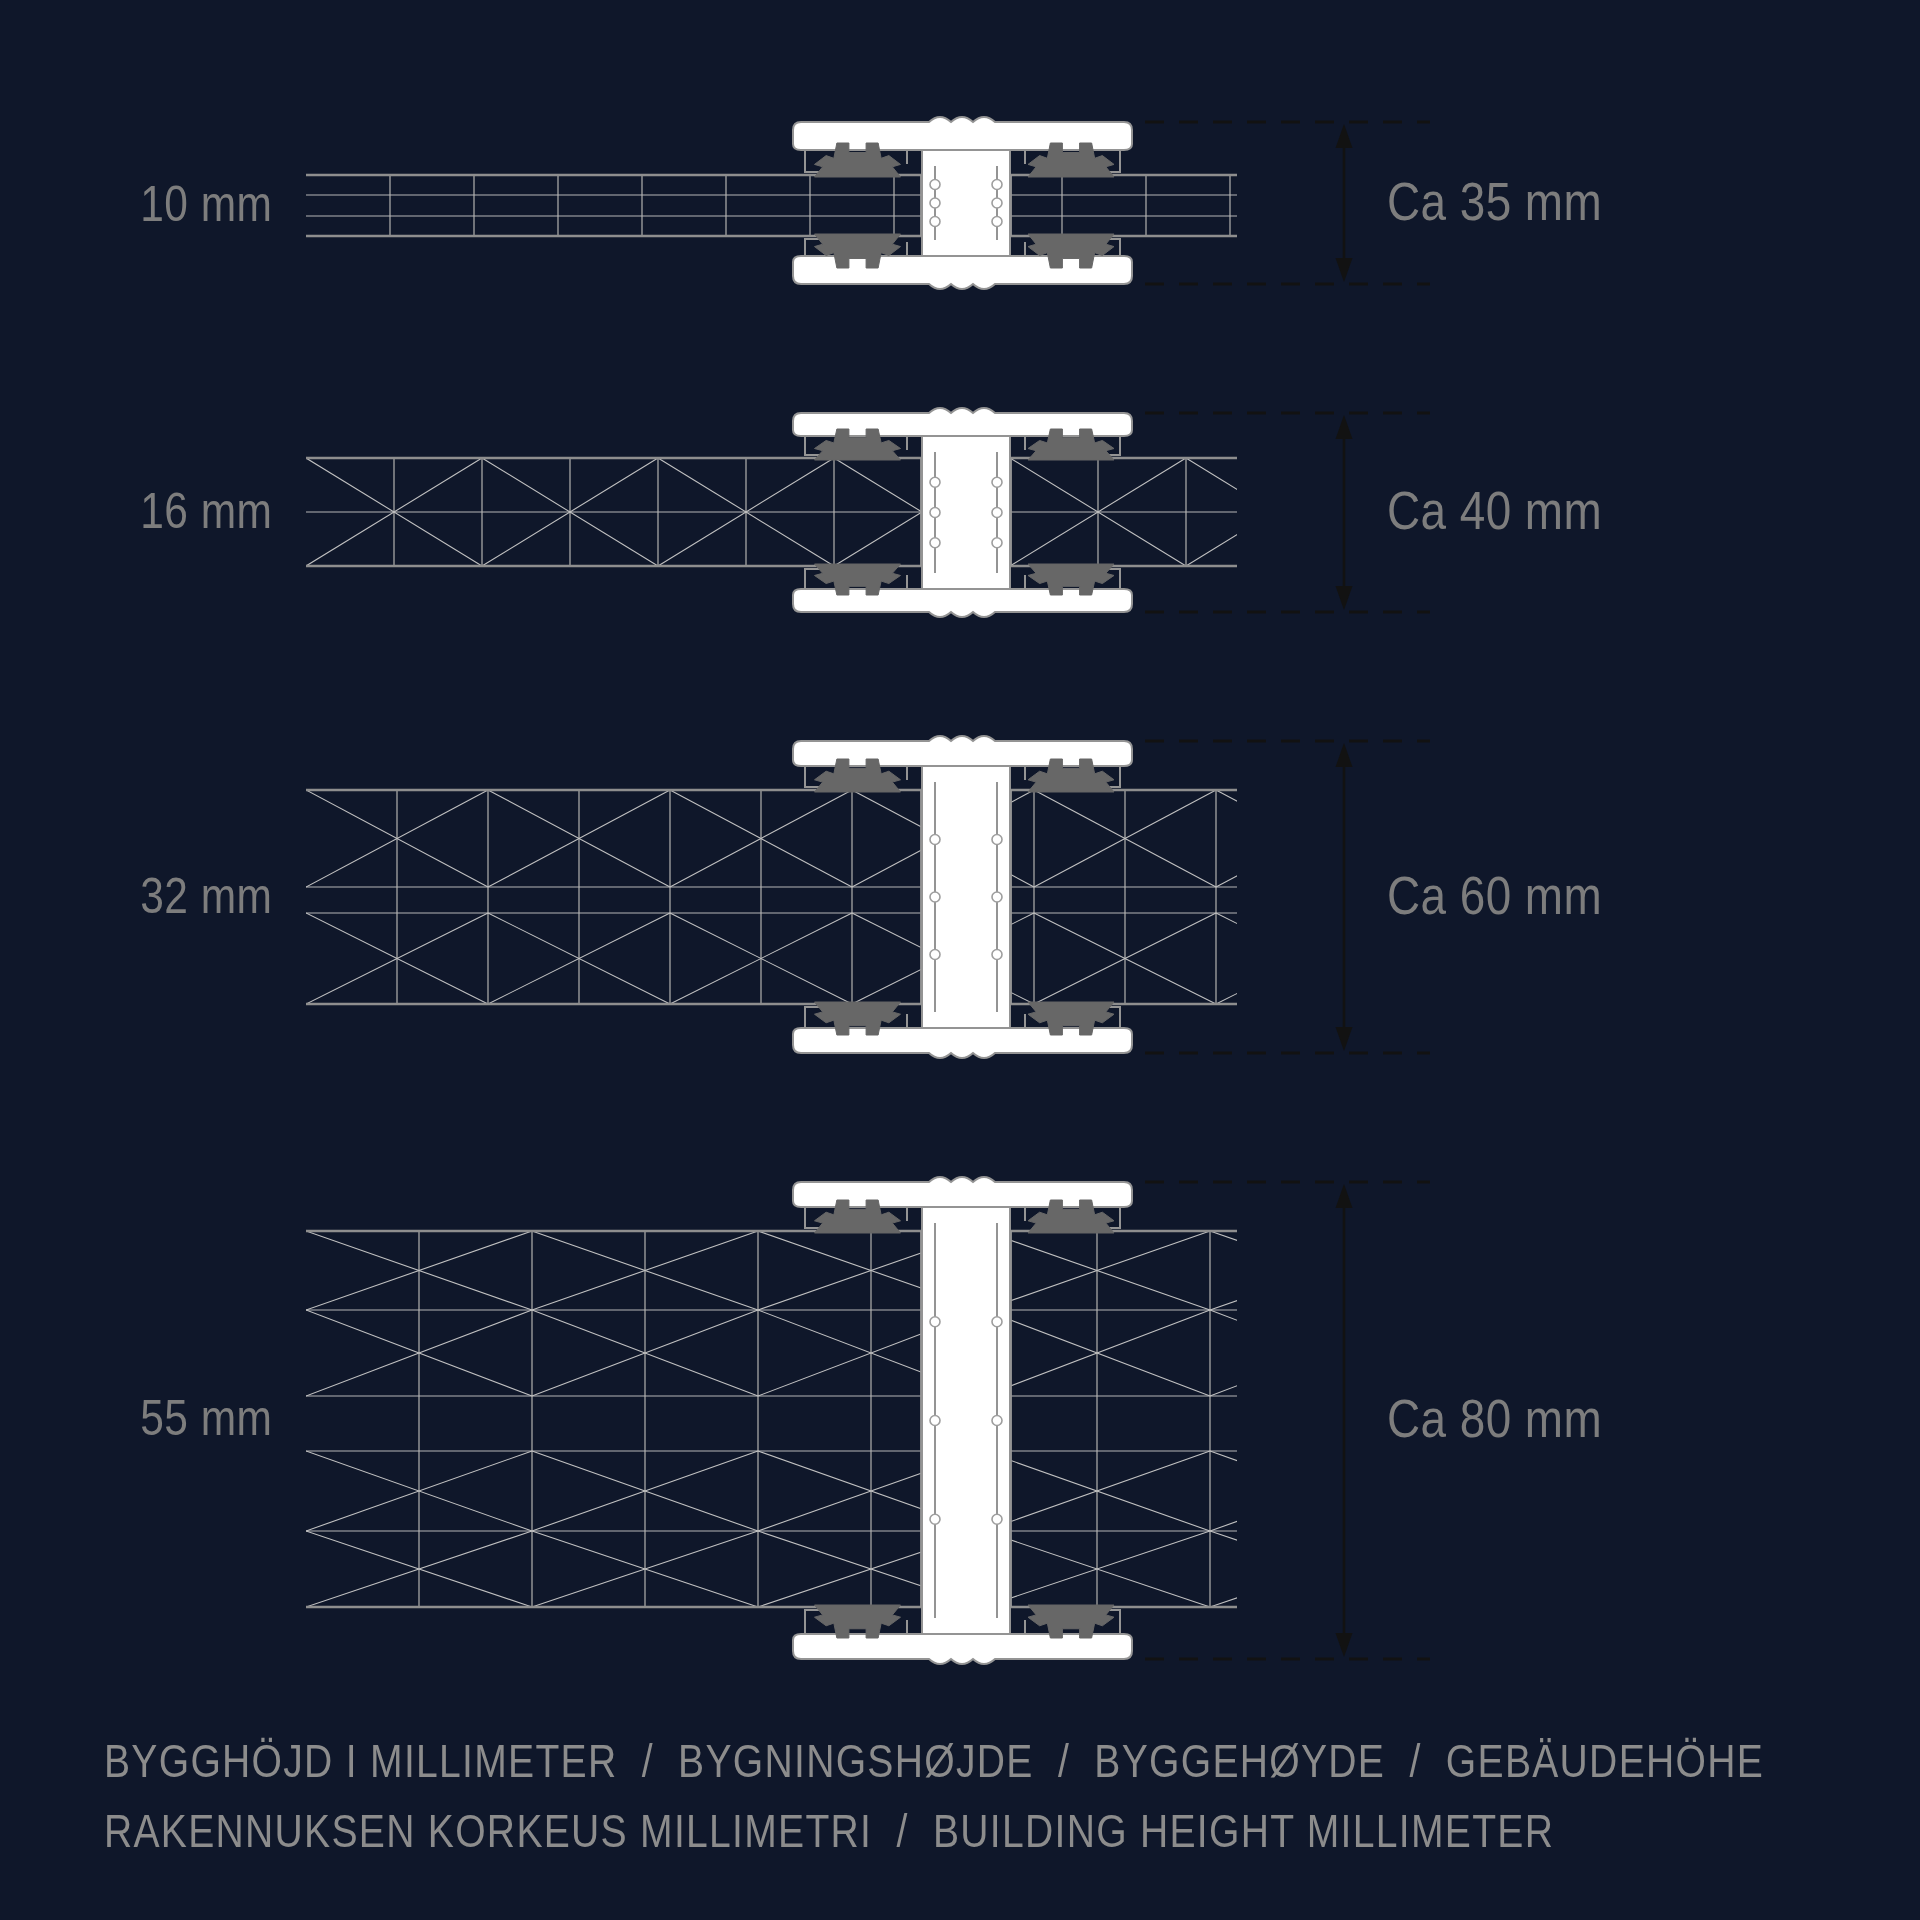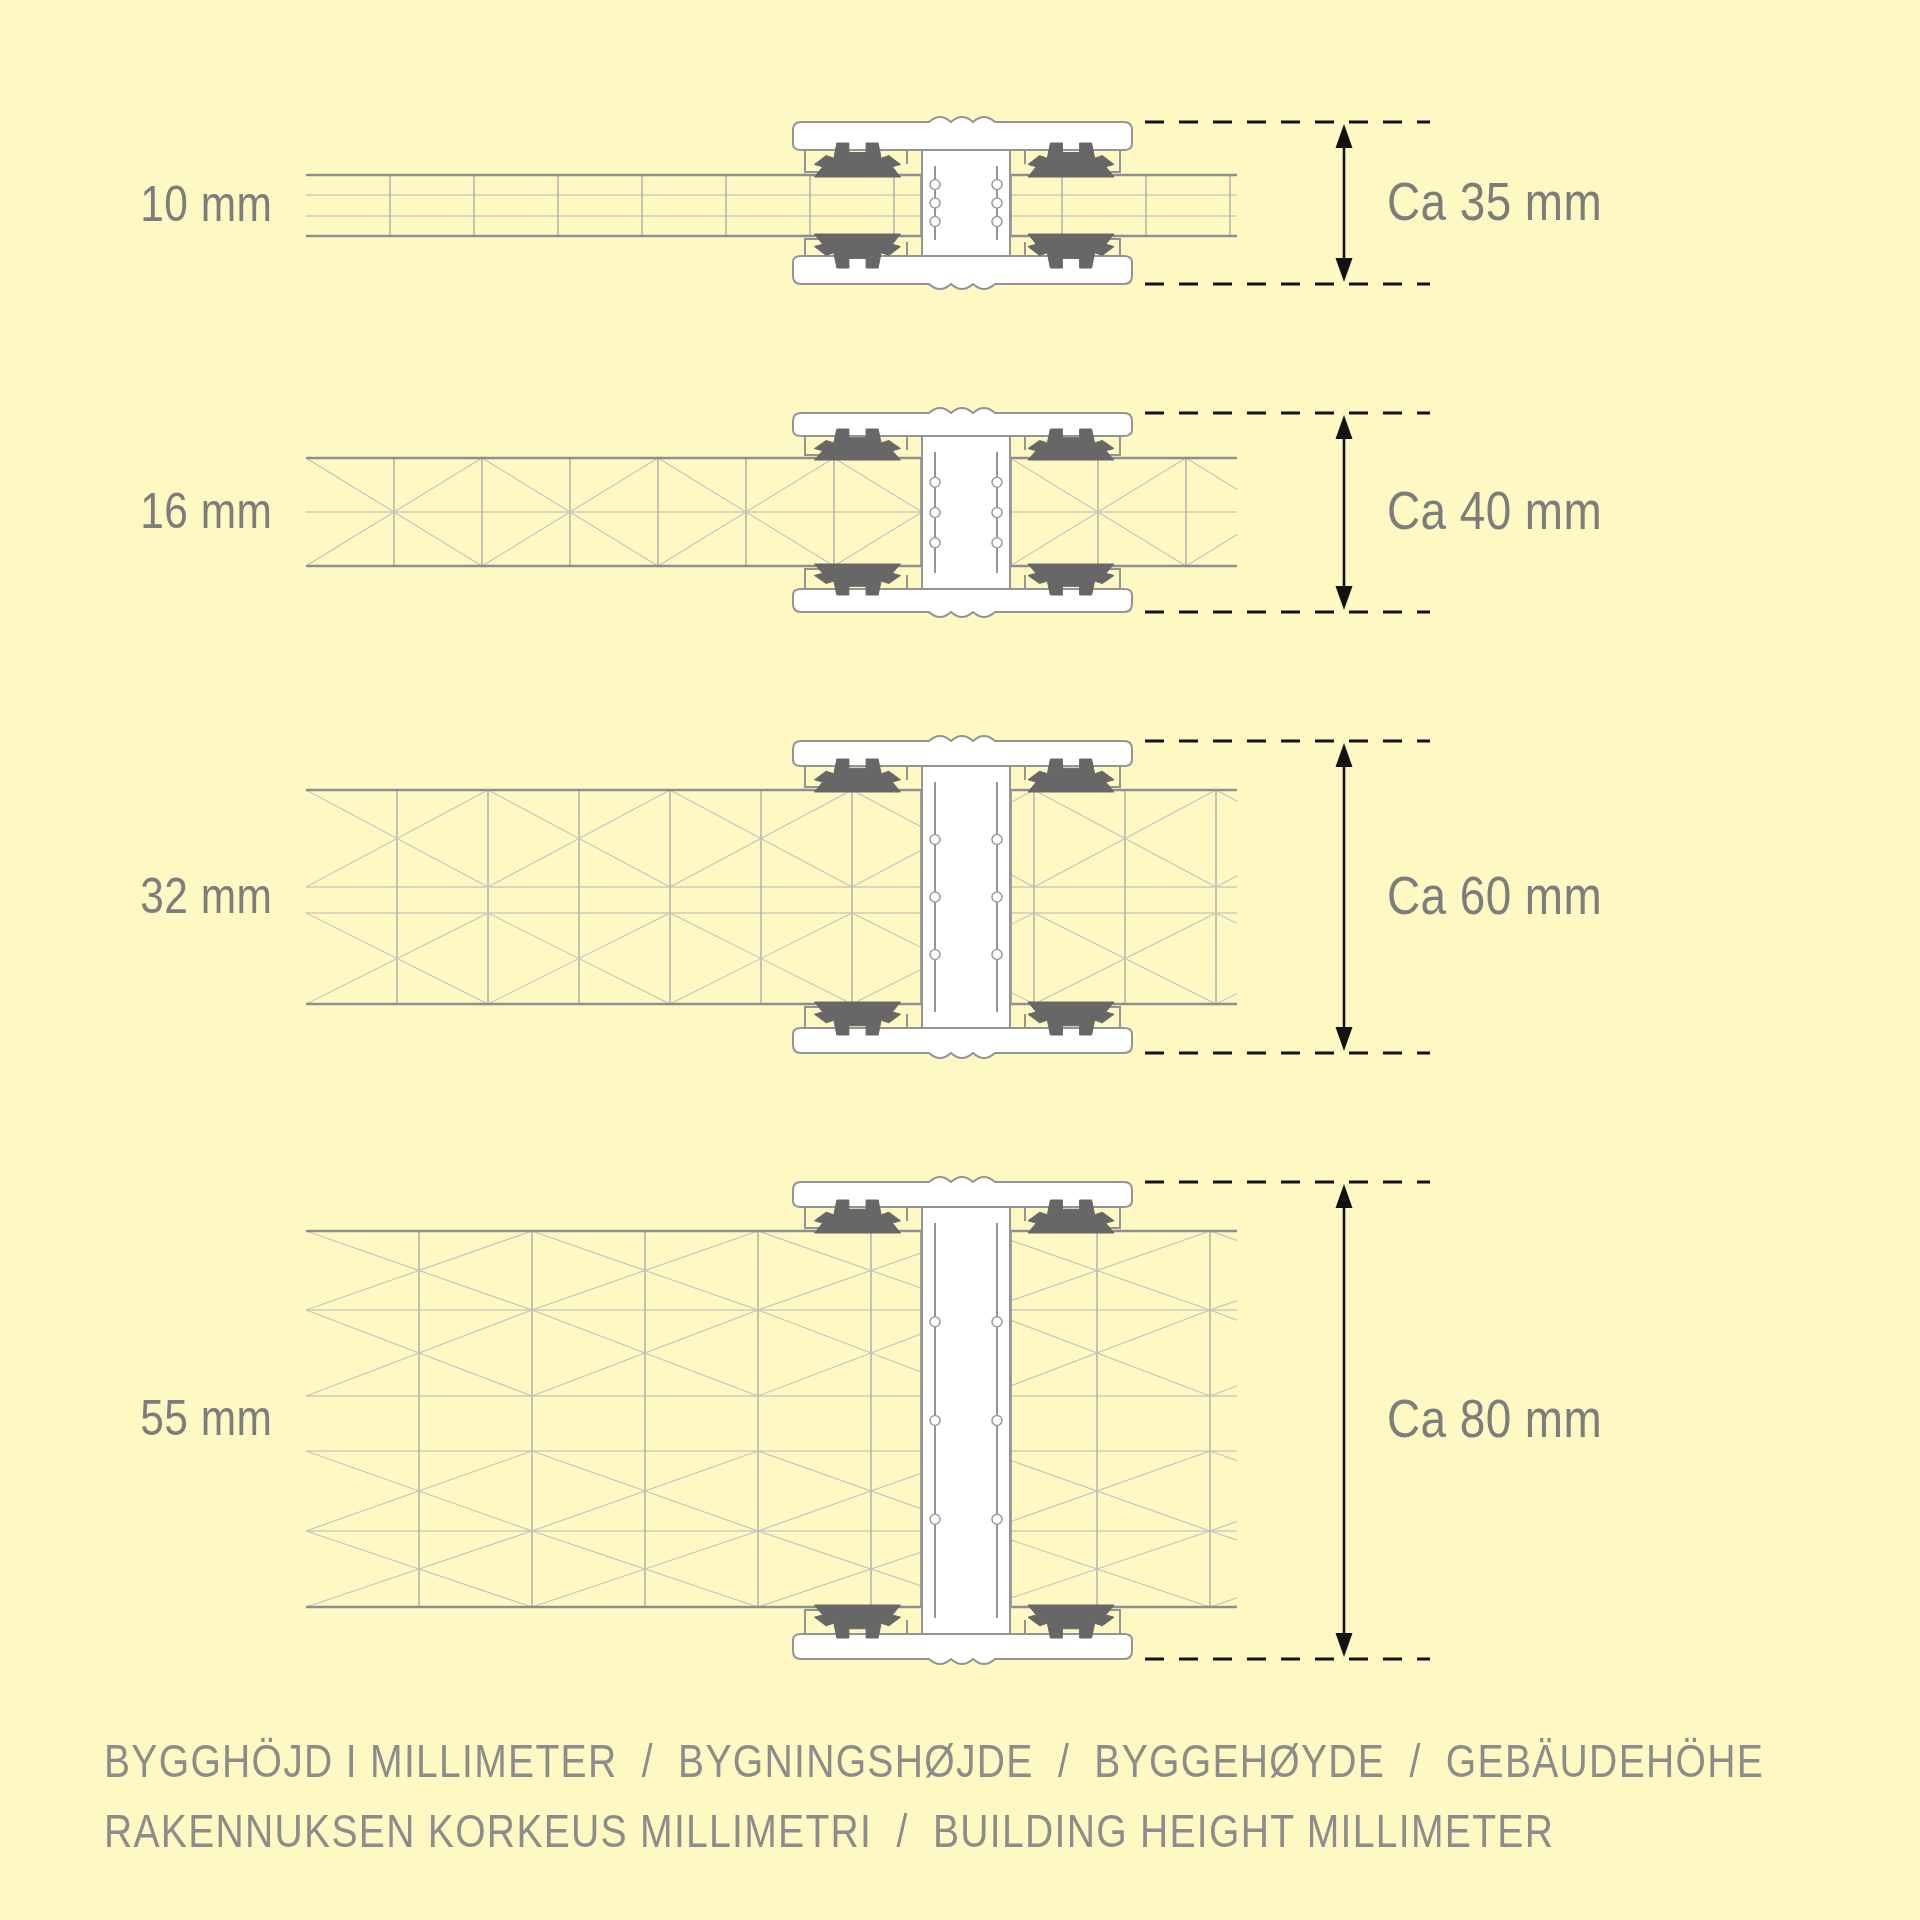--- a/index.html
+++ b/index.html
@@ -1,16 +1,16 @@
 <!DOCTYPE html>
 <html><head>
 <meta charset="utf-8">
 <style>
   html,body{margin:0;padding:0;background:#ffffff;}
-  #stage{position:relative;width:1920px;height:1920px;background:#fef9c3;overflow:hidden;
+  #stage{position:relative;width:1920px;height:1920px;background:#0f172a;overflow:hidden;
          font-family:"Liberation Sans", sans-serif;}
   #diagram{position:absolute;left:0;top:0;}
   .txt{position:absolute;white-space:pre;color:#7d7d7d;line-height:1.05;}
   .size-label{font-size:50px;right:1648px;text-align:right;transform:scaleX(.85);
               transform-origin:right center;letter-spacing:.5px;}
   .height-label{font-size:54px;left:1387px;transform:scaleX(.85);
                 transform-origin:left center;letter-spacing:.5px;}
   .caption{font-size:46px;left:104px;color:#8c8c8c;transform:scaleX(.85);
            transform-origin:left center;letter-spacing:1.5px;}
 

